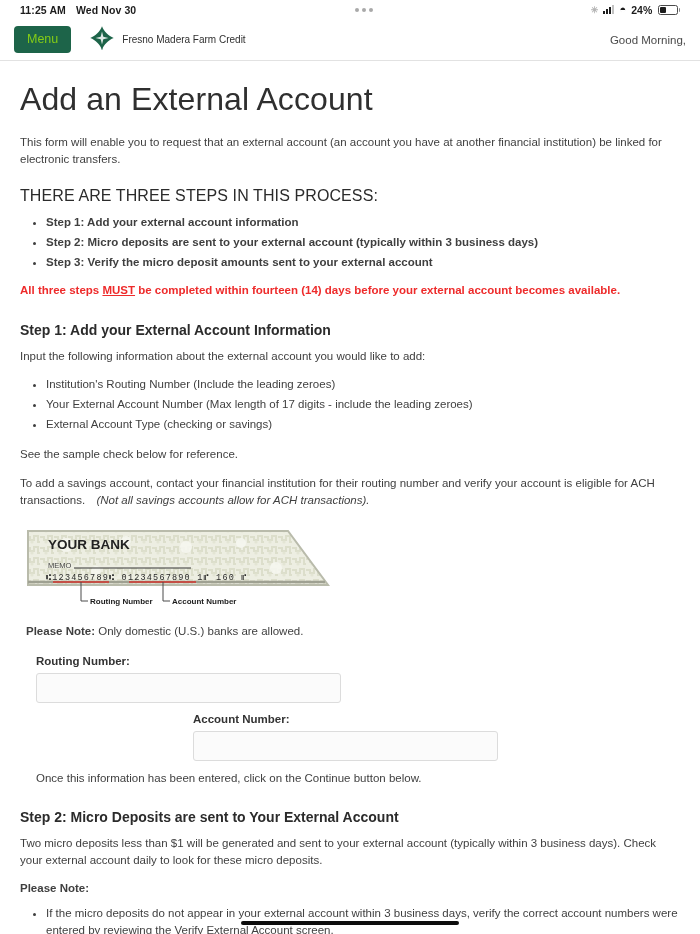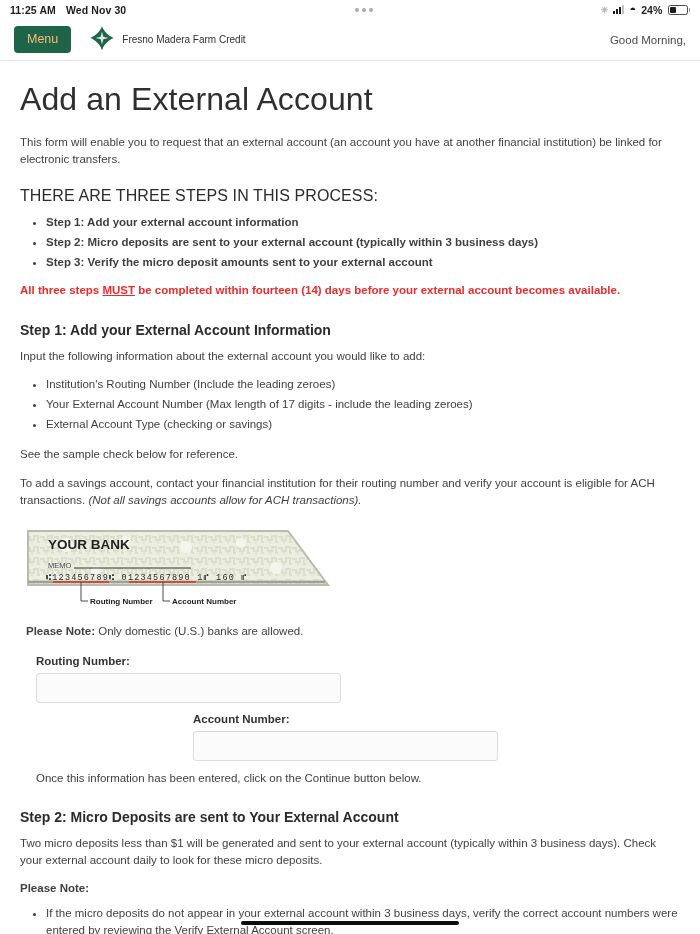--- a/index.html
+++ b/index.html
@@ -8,21 +8,21 @@
     background: #ffffff;
     font-family: "Liberation Sans", sans-serif;
     color: #3c3c3c;
     overflow: hidden;
   }
 
   
   .statusbar {
     height: 19px;
     display: flex; align-items: center;
-    padding: 0 10px;
+    padding: 0 20px;
     font-size: 10.5px; font-weight: bold; color: #1c1c1c;
     letter-spacing: .1px;
   }
   .sb-left { display: flex; align-items: center; gap: 10px; }
   .sb-center { flex: 1; display: flex; justify-content: center; align-items: center; gap: 3px; }
   .sb-dot { width: 4px; height: 4px; border-radius: 50%; background: #a9a9a9; }
   .sb-right { display: flex; align-items: center; gap: 5px; }
   .ic-loc { color: #b4b4b4; font-size: 9px; }
   .bars { display: flex; align-items: flex-end; gap: 1px; height: 9px; }
   .bars i { width: 2px; background: #1c1c1c; display: block; }
@@ -39,21 +39,21 @@
   .batt-fill { width: 39%; background: #1c1c1c; border-radius: 1px; }
   .batt-cap { width: 1.5px; height: 4px; background: #8a8a8a; border-radius: 0 1px 1px 0; }
 
   
   .appbar {
     height: 42px; display: flex; align-items: center;
     padding: 0 14px; border-bottom: 1px solid #e2e2e2;
     background: #fff;
   }
   .menu-btn {
-    background: #1d6449; color: #fdba74;
+    background: #1d6449; color: #84cc16;
     font-size: 12.5px; border-radius: 4px;
     padding: 7px 13px; border: none; cursor: pointer;
     line-height: 1;
   }
   .brand { display: flex; align-items: center; gap: 7px; margin-left: 18px; }
   .brand-name { font-size: 10px; color: #2f2f2f; }
   .greeting { margin-left: auto; font-size: 11.5px; color: #4a4a4a; }
 
   
   .page { padding: 20px 20px 0 20px; }
@@ -74,21 +74,21 @@
   ul { margin: 0 0 0 26px; }
   ul.tight li { margin-bottom: 3px; }
   ul.steps li { font-weight: bold; font-size: 11.5px; margin-bottom: 3px; }
   .warn-red {
     color: #ee2b2b; font-weight: bold; font-size: 11.5px;
     margin-top: 11px;
   }
   .warn-red u { text-decoration: underline; }
   .para { margin-bottom: 11px; }
   .para-gap { margin: 12px 0; }
-  .italic { font-style: italic; }
+  .italic { font-style: italic; margin-left: 8px; }
   .bold { font-weight: bold; }
 
   
   .check-wrap { margin: 14px 0 8px 6px; width: 310px; height: 92px; position: relative; }
 
   
   .note-line { margin: 6px 0 14px 6px; font-size: 11.5px; }
   .formrow { display: flex; padding-left: 16px; }
   .col-left { width: 330px; }
   .col-right { padding-left: 24px; padding-top: 2px; }

